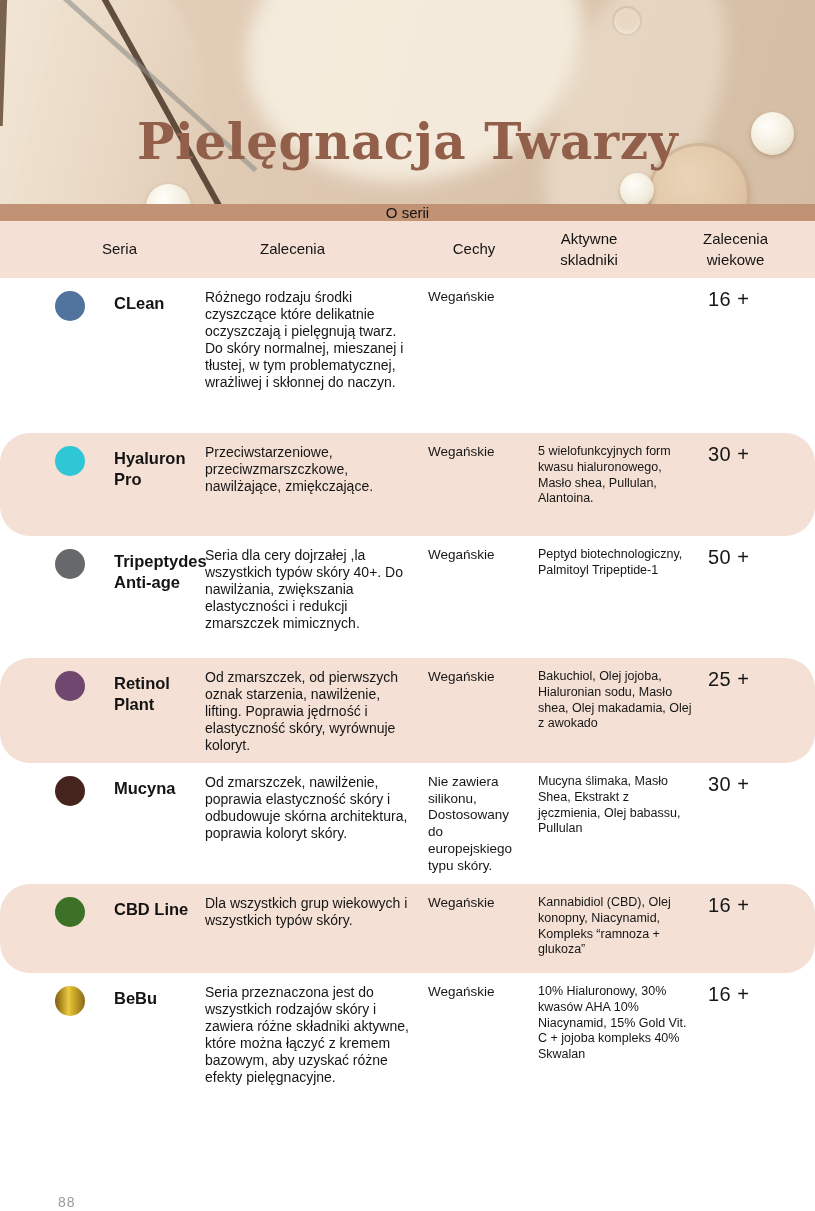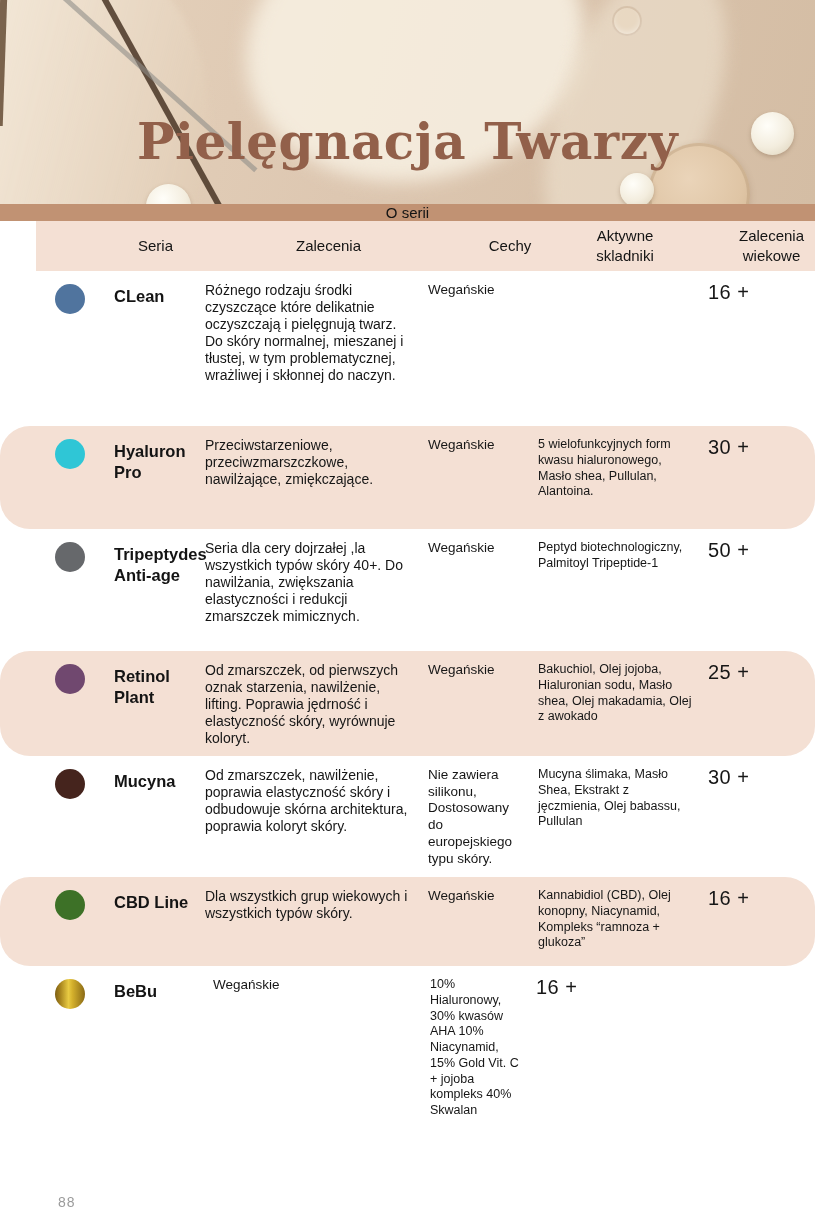--- a/index.html
+++ b/index.html
@@ -71,22 +71,22 @@
   
   .band {
     height:17px; background:var(--band,#c19273);
     display:flex; align-items:center; justify-content:center;
     font-size:15px; color:#141414;
   }
 
   
   .grid-cols { display:grid; grid-template-columns:205px 215px 108px 172px 115px; }
   .thead {
-    height:50px; background:var(--tint,#f4e0d4);
-    align-items:center; text-align:center; font-size:15px; color:#141414;margin-left:36px;
+    height:57px; background:var(--tint,#f4e0d4);
+    align-items:center; text-align:center; font-size:15px; color:#141414;
   }
   .thead .h { line-height:1.35; }
   .h-seria     { transform:translateX(17px); }
   .h-zalecenia { transform:translateX(-20px); }
   .h-aktywne   { max-width:80px; margin:0 auto; transform:translateX(-25px); }
   .h-wiekowe   { transform:translateX(-22px); max-width:100px; margin:0 auto; }
 
   .row { background:#ffffff; }
   .row.alt { background:var(--tint,#f4e0d4);border-radius:30px; }
   .row-0 { min-height:155px; } .row-1 { min-height:103px; }
@@ -206,20 +206,21 @@
     <div class="cell c-cechy">Wegańskie</div>
     <div class="cell c-skl">Kannabidiol (CBD), Olej konopny, Niacynamid, Kompleks “ramnoza + glukoza”</div>
     <div class="cell c-wiek">16 +</div>
   </div>
 
   <div class="row grid-cols row-6">
     <div class="cell c-name">
       <span class="dot dot-gold"></span>
       <span class="sname">BeBu</span>
     </div>
+    <div class="cell c-zal">Seria przeznaczona jest do wszystkich rodzajów skóry i zawiera różne składniki aktywne, które można łączyć z kremem bazowym, aby uzyskać różne efekty pielęgnacyjne.</div>
     <div class="cell c-cechy">Wegańskie</div>
     <div class="cell c-skl">10% Hialuronowy, 30% kwasów AHA 10% Niacynamid, 15% Gold Vit. C + jojoba kompleks 40% Skwalan</div>
     <div class="cell c-wiek">16 +</div>
   </div>
 </div>
 
   <div class="pagenum">88</div>
 </div>
 
 </body></html>

